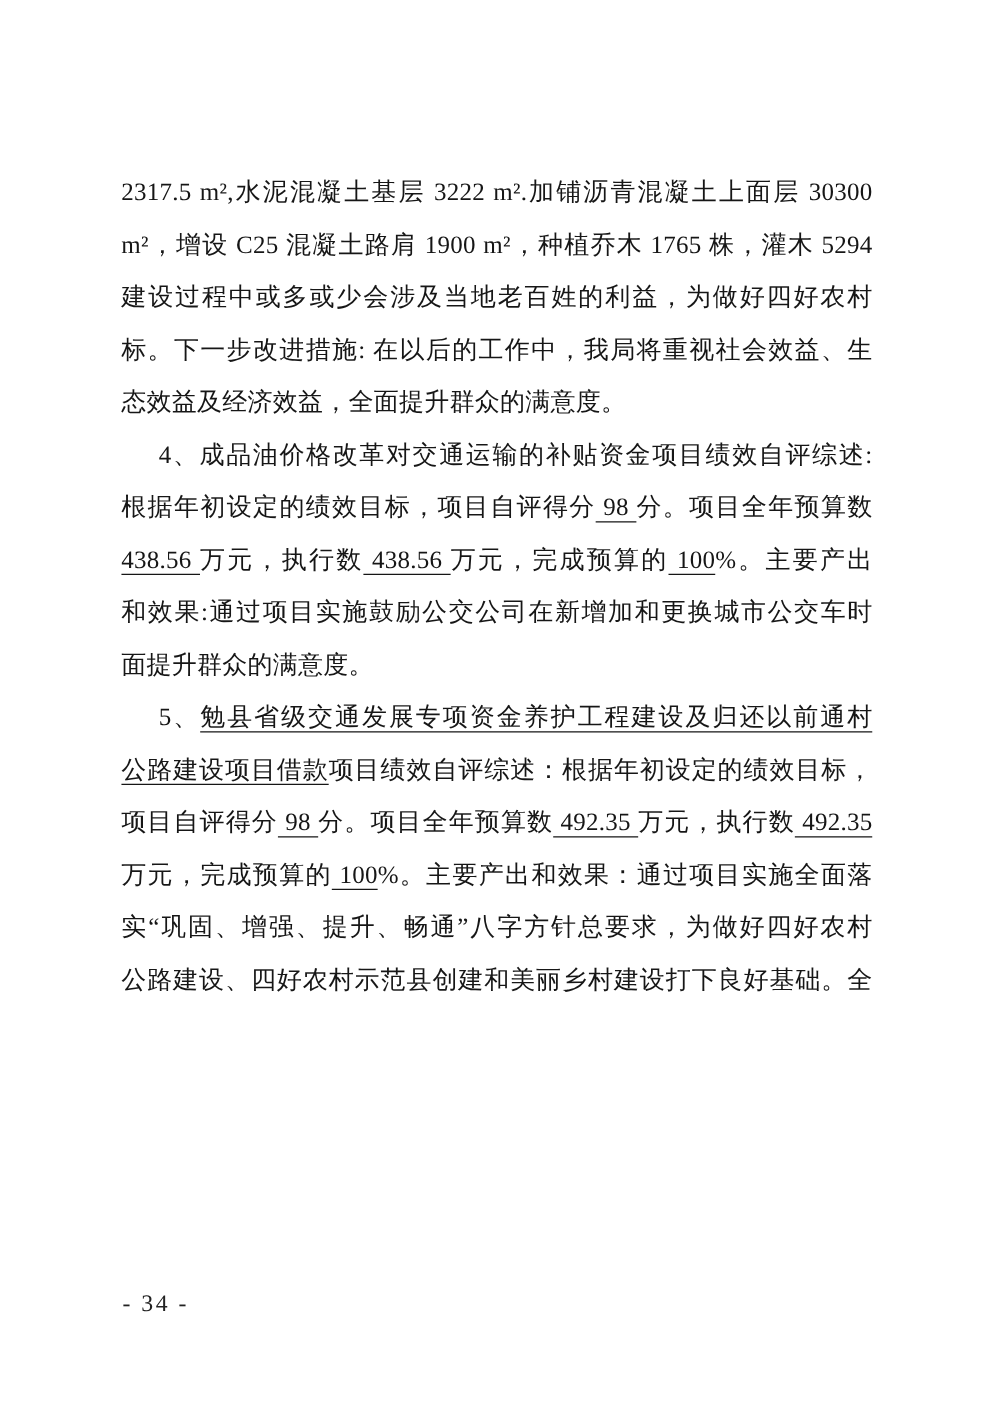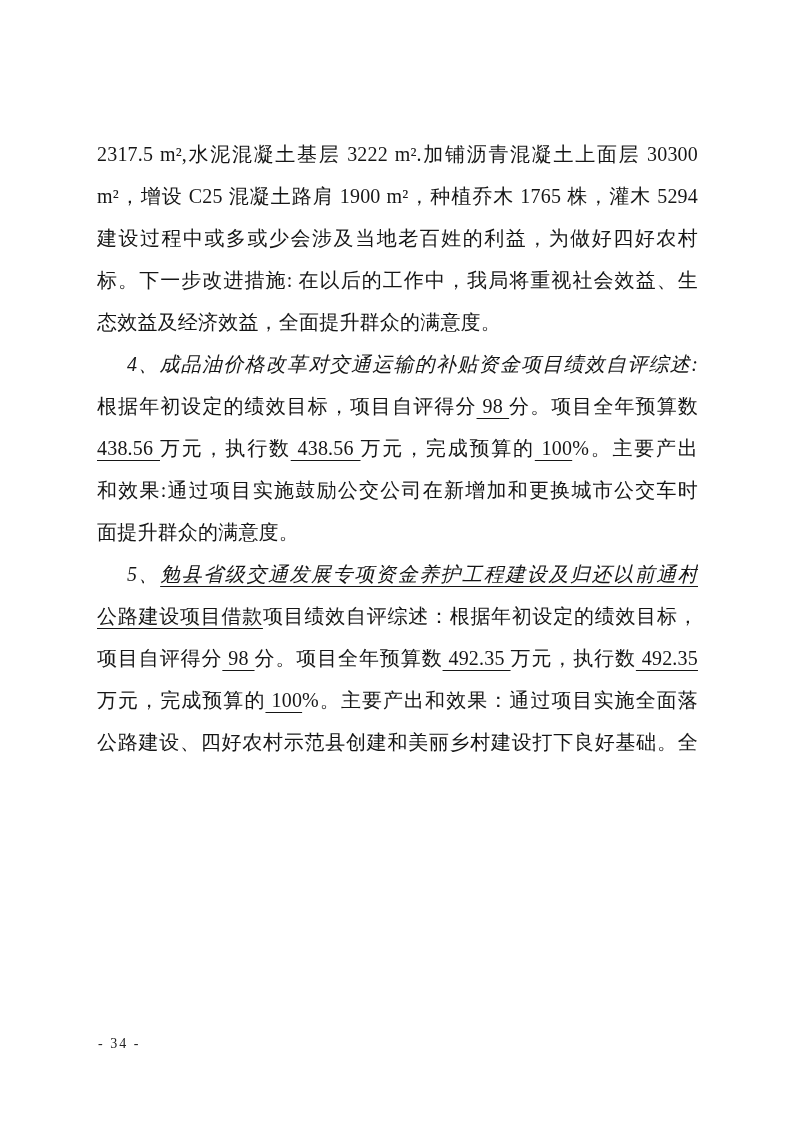--- a/index.html
+++ b/index.html
@@ -27,35 +27,34 @@
     height: 42px;
     line-height: 42px;
     font-size: 20px;
     text-align: justify;
     text-align-last: justify;
     white-space: normal;
     letter-spacing: 0.2px;
   }
   .line.indent {
     text-indent: 30px;
-    font-style: italic;
   }
   .line.end {
     text-align-last: left;
   }
   .u {
     text-decoration: underline;
     text-underline-offset: 5px;
     text-decoration-thickness: 1px;
   }
   .footer {
     position: absolute;
     left: 98px;
     top: 1031px;
-    font-size: 14px;
+    font-size: 19px;
     line-height: 26px;
     letter-spacing: 2px;
     color: #222222;
   }
 </style>
 </head>
 <body>
 
 <div class="page">
   <div class="text-block">
@@ -66,16 +65,17 @@
       <div class="line end"><span>态效益及经济效益，全面提升群众的满意度。</span></div>
       <div class="line indent"><span>4、成品油价格改革对交通运输的补贴资金项目绩效自评综述:</span></div>
       <div class="line"><span>根据年初设定的绩效目标，项目自评得分</span><span class="u"> 98 </span><span>分。项目全年预算数</span></div>
       <div class="line"><span class="u">438.56 </span><span>万元，执行数</span><span class="u"> 438.56 </span><span>万元，完成预算的</span><span class="u"> 100</span><span>%。主要产出</span></div>
       <div class="line"><span>和效果:通过项目实施鼓励公交公司在新增加和更换城市公交车时</span></div>
       <div class="line end"><span>面提升群众的满意度。</span></div>
       <div class="line indent"><span>5、</span><span class="u">勉县省级交通发展专项资金养护工程建设及归还以前通村</span></div>
       <div class="line"><span class="u">公路建设项目借款</span><span>项目绩效自评综述：根据年初设定的绩效目标，</span></div>
       <div class="line"><span>项目自评得分</span><span class="u"> 98 </span><span>分。项目全年预算数</span><span class="u"> 492.35 </span><span>万元，执行数</span><span class="u"> 492.35</span></div>
       <div class="line"><span>万元，完成预算的</span><span class="u"> 100</span><span>%。主要产出和效果：通过项目实施全面落</span></div>
+      <div class="line"><span>实“巩固、增强、提升、畅通”八字方针总要求，为做好四好农村</span></div>
       <div class="line"><span>公路建设、四好农村示范县创建和美丽乡村建设打下良好基础。全</span></div>
     </div>
   <div class="footer">- 34 -</div>
 </div>
 
 </body></html>

